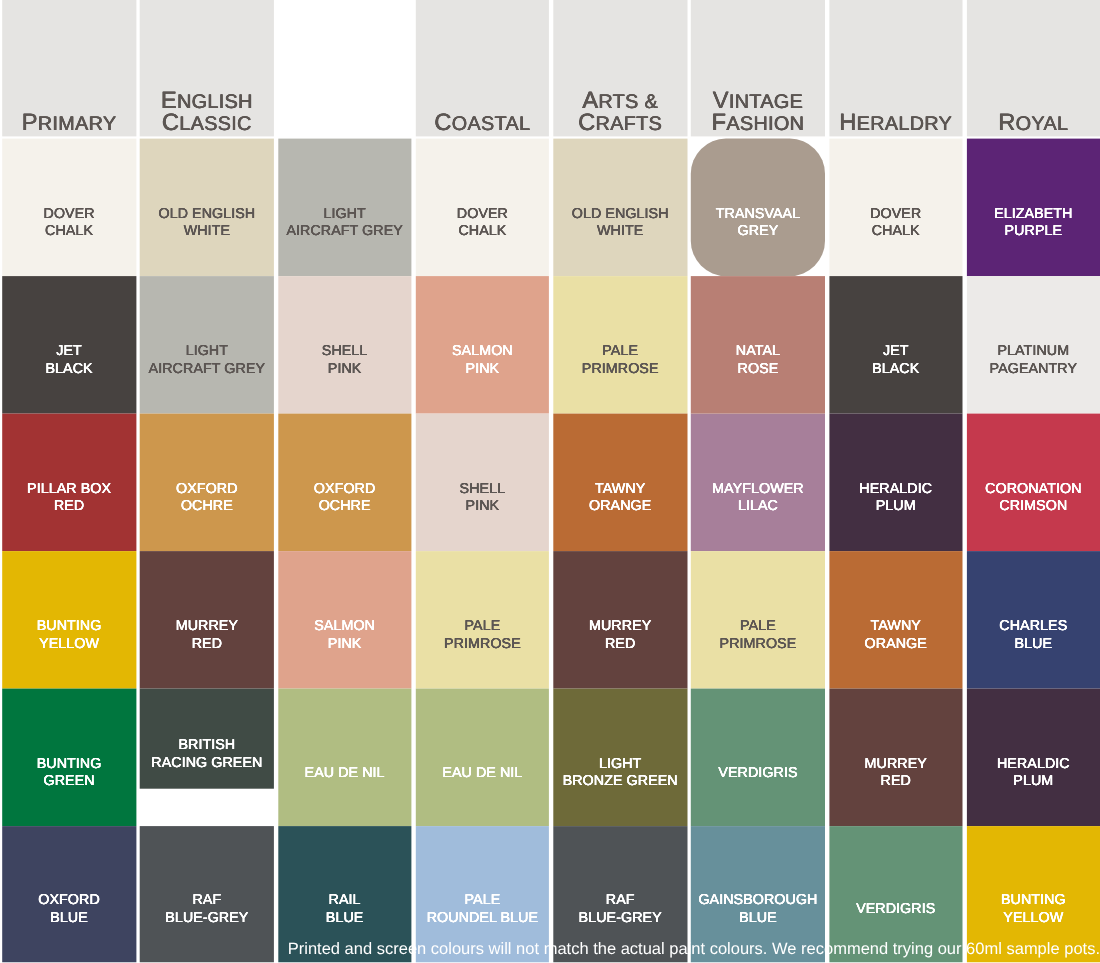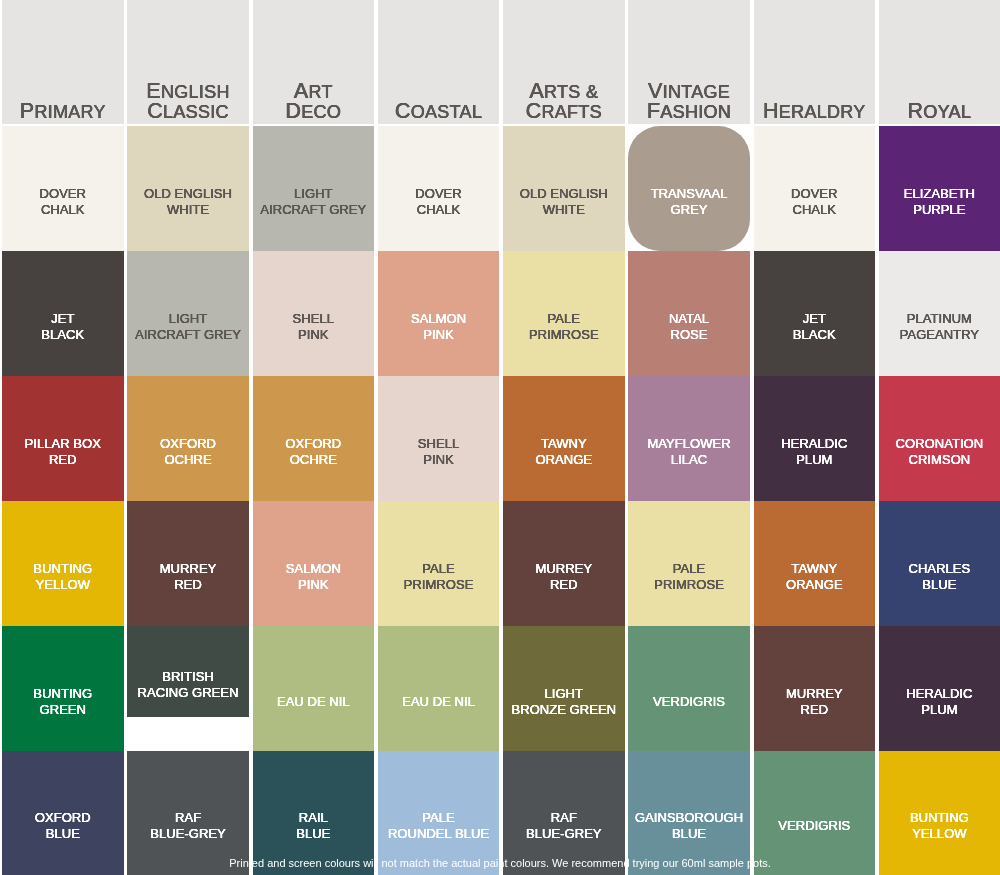--- a/index.html
+++ b/index.html
@@ -94,24 +94,24 @@
   }
   .t-dark  { color: #5c5653; }
   .t-light { color: #ffffff; }
 
   
   #disclaimer {
     position: absolute;
     left: 0;
     top: 857px;
     width: 1000px;
-    text-align: center;
+    text-align: right;
     white-space: nowrap;
     color: #ffffff;
-    font-size: 11px;
+    font-size: 15px;
     line-height: 12px;
     transform: translateZ(0);
   }
 </style>
 </head>
 <body>
 
 <div id="chart">
   <div class="column" style="left:2.0px;width:121.6px;">
     <div class="col-head" style="width: 121.6px; background-color: rgb(229, 228, 226);">
@@ -194,26 +194,20 @@
         </span>
     </div>
     <div class="swatch" style="top: 751px; width: 121.6px; height: 124px; background-color: rgb(79, 83, 86);">
       <span class="swatch-label t-light">
           <span class="ln">RAF</span>
           <span class="ln">BLUE-GREY</span>
         </span>
     </div>
   </div>
   <div class="column" style="left:252.5px;width:121.6px;">
-    <div class="col-head" style="width: 121.6px; background-color: rgb(229, 228, 226);">
-      <span class="col-head-title">
-          <span class="ln"><span class="ic">A</span><span class="sc">RT</span></span>
-          <span class="ln"><span class="ic">D</span><span class="sc">ECO</span></span>
-        </span>
-    </div>
     <div class="swatch" style="top: 126px; width: 121.6px; height: 125px; background-color: rgb(183, 183, 176);">
       <span class="swatch-label t-dark">
           <span class="ln">LIGHT</span>
           <span class="ln">AIRCRAFT GREY</span>
         </span>
     </div>
     <div class="swatch" style="top: 251px; width: 121.6px; height: 125px; background-color: rgb(229, 213, 205);">
       <span class="swatch-label t-dark">
           <span class="ln">SHELL</span>
           <span class="ln">PINK</span>

